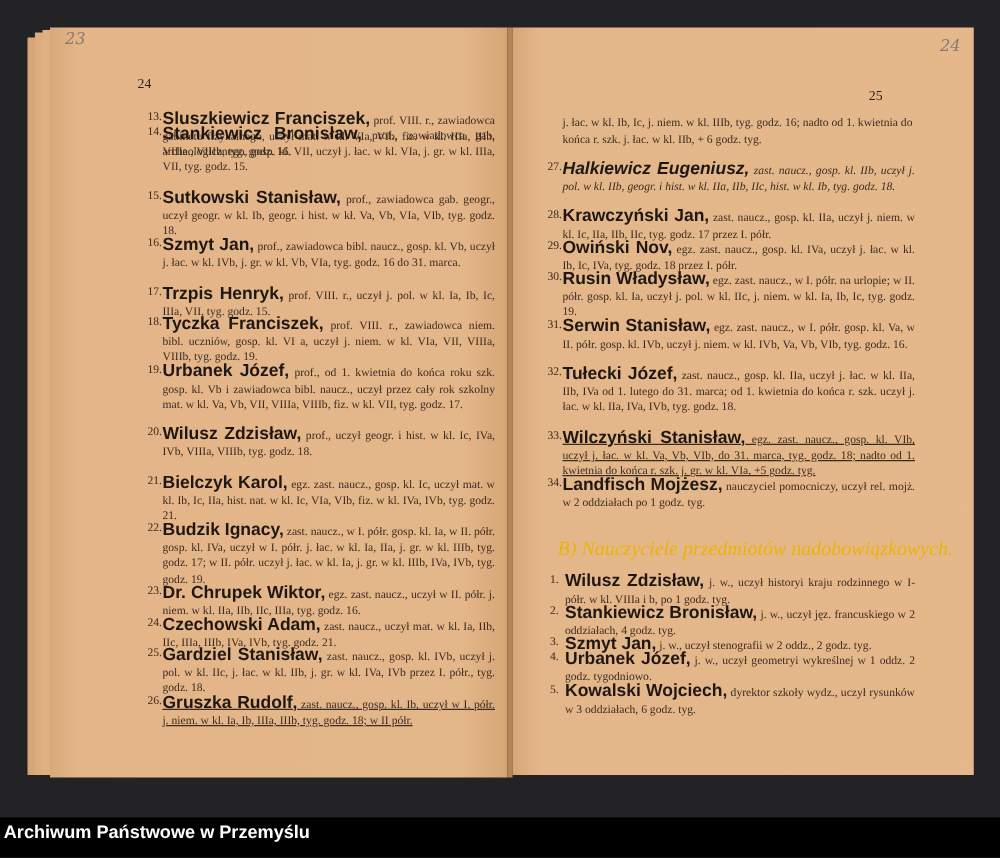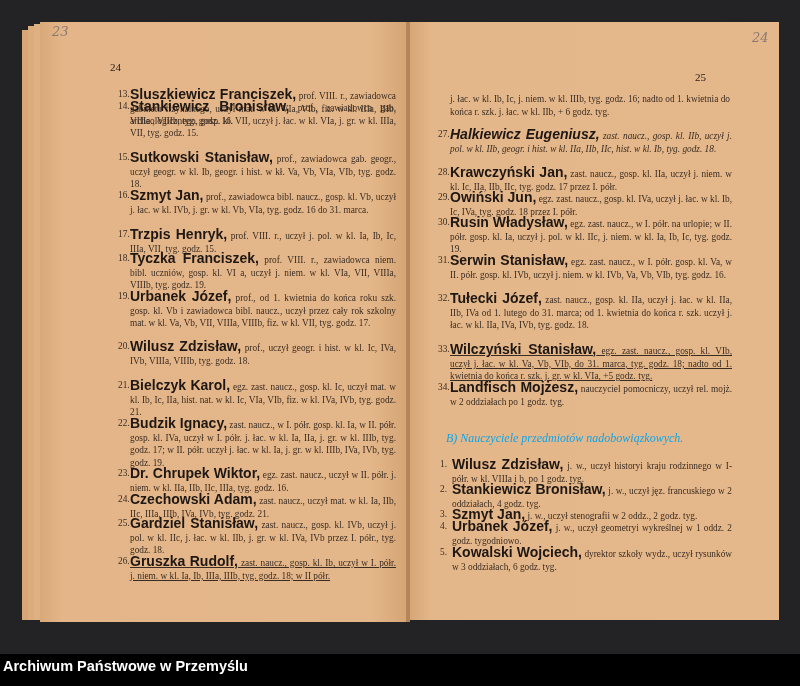--- a/index.html
+++ b/index.html
@@ -11,21 +11,21 @@
   .page { position:absolute; background:#e2b486; }
   .page.left { left:40px; top:22px; width:366px; height:600px; background:linear-gradient(90deg,#d8a979 0%,#e3b588 6%,#e4b78a 90%,#d5a575 100%); }
   .page.right { left:410px; top:22px; width:369px; height:598px; background:linear-gradient(90deg,#d6a676 0%,#e4b78a 6%,#e5b88b 100%); }
   .gutter { position:absolute; left:406px; top:22px; width:4px; height:600px; background:#b28658; }
   .hand { position:absolute; font-family:"DejaVu Serif",serif; font-style:italic; color:#8a7a72; font-size:13px; }
   .pnum { position:absolute; font-size:11px; color:#2a211b; }
   .entry { position:absolute; font-size:9.3px; line-height:12.6px; color:#3a2c22; }
   .entry .num { position:absolute; left:12px; top:0; width:20px; }
   .entry .body { position:absolute; left:24px; top:0; text-align:justify; }
   .entry .name { font-family:"Liberation Sans","DejaVu Sans",sans-serif; font-weight:bold; color:#1f1713; font-size:14px; }
-  .heading { position:absolute; font-style:italic; font-size:12px; color:#0ea5e9; }
+  .heading { position:absolute; font-style:italic; font-size:16px; color:#eab308; }
 </style>
 </head>
 <body>
 
 <div class="scan"></div>
 
 <div class="page-stack" style="left:22px;top:30px;width:30px;height:590px;background:#d7a676;"></div>
 <div class="page-stack" style="left:28px;top:26px;width:30px;height:594px;background:#dcac7c;"></div>
 <div class="page-stack" style="left:34px;top:24px;width:30px;height:596px;background:#dfb081;"></div>
 
@@ -105,21 +105,21 @@
     <div class="entry" style="left: 426px; top: 128px; width: 306px;">
       <span class="num">27.</span>
       <div class="body" style="width: 282px; font-style: italic;"><span class="name">Halkiewicz Eugeniusz,</span><span> zast. naucz., gosp. kl. IIb, uczył j. pol. w kl. IIb, geogr. i hist. w kl. IIa, IIb, IIc, hist. w kl. Ib, tyg. godz. 18.</span></div>
     </div>
     <div class="entry" style="left: 426px; top: 166px; width: 306px;">
       <span class="num">28.</span>
       <div class="body" style="width: 282px;"><span class="name">Krawczyński Jan,</span><span> zast. naucz., gosp. kl. IIa, uczył j. niem. w kl. Ic, IIa, IIb, IIc, tyg. godz. 17 przez I. półr.</span></div>
     </div>
     <div class="entry" style="left: 426px; top: 191px; width: 306px;">
       <span class="num">29.</span>
-      <div class="body" style="width: 282px;"><span class="name">Owiński Jun,</span><span> egz. zast. naucz., gosp. kl. IVa, uczył j. łac. w kl. Ib, Ic, IVa, tyg. godz. 18 przez I. półr.</span></div>
+      <div class="body" style="width: 282px;"><span class="name">Owiński Nov,</span><span> egz. zast. naucz., gosp. kl. IVa, uczył j. łac. w kl. Ib, Ic, IVa, tyg. godz. 18 przez I. półr.</span></div>
     </div>
     <div class="entry" style="left: 426px; top: 216px; width: 306px;">
       <span class="num">30.</span>
       <div class="body" style="width: 282px;"><span class="name">Rusin Władysław,</span><span> egz. zast. naucz., w I. półr. na urlopie; w II. półr. gosp. kl. Ia, uczył j. pol. w kl. IIc, j. niem. w kl. Ia, Ib, Ic, tyg. godz. 19.</span></div>
     </div>
     <div class="entry" style="left: 426px; top: 254px; width: 306px;">
       <span class="num">31.</span>
       <div class="body" style="width: 282px;"><span class="name">Serwin Stanisław,</span><span> egz. zast. naucz., w I. półr. gosp. kl. Va, w II. półr. gosp. kl. IVb, uczył j. niem. w kl. IVb, Va, Vb, VIb, tyg. godz. 16.</span></div>
     </div>
     <div class="entry" style="left: 426px; top: 292px; width: 306px;">

